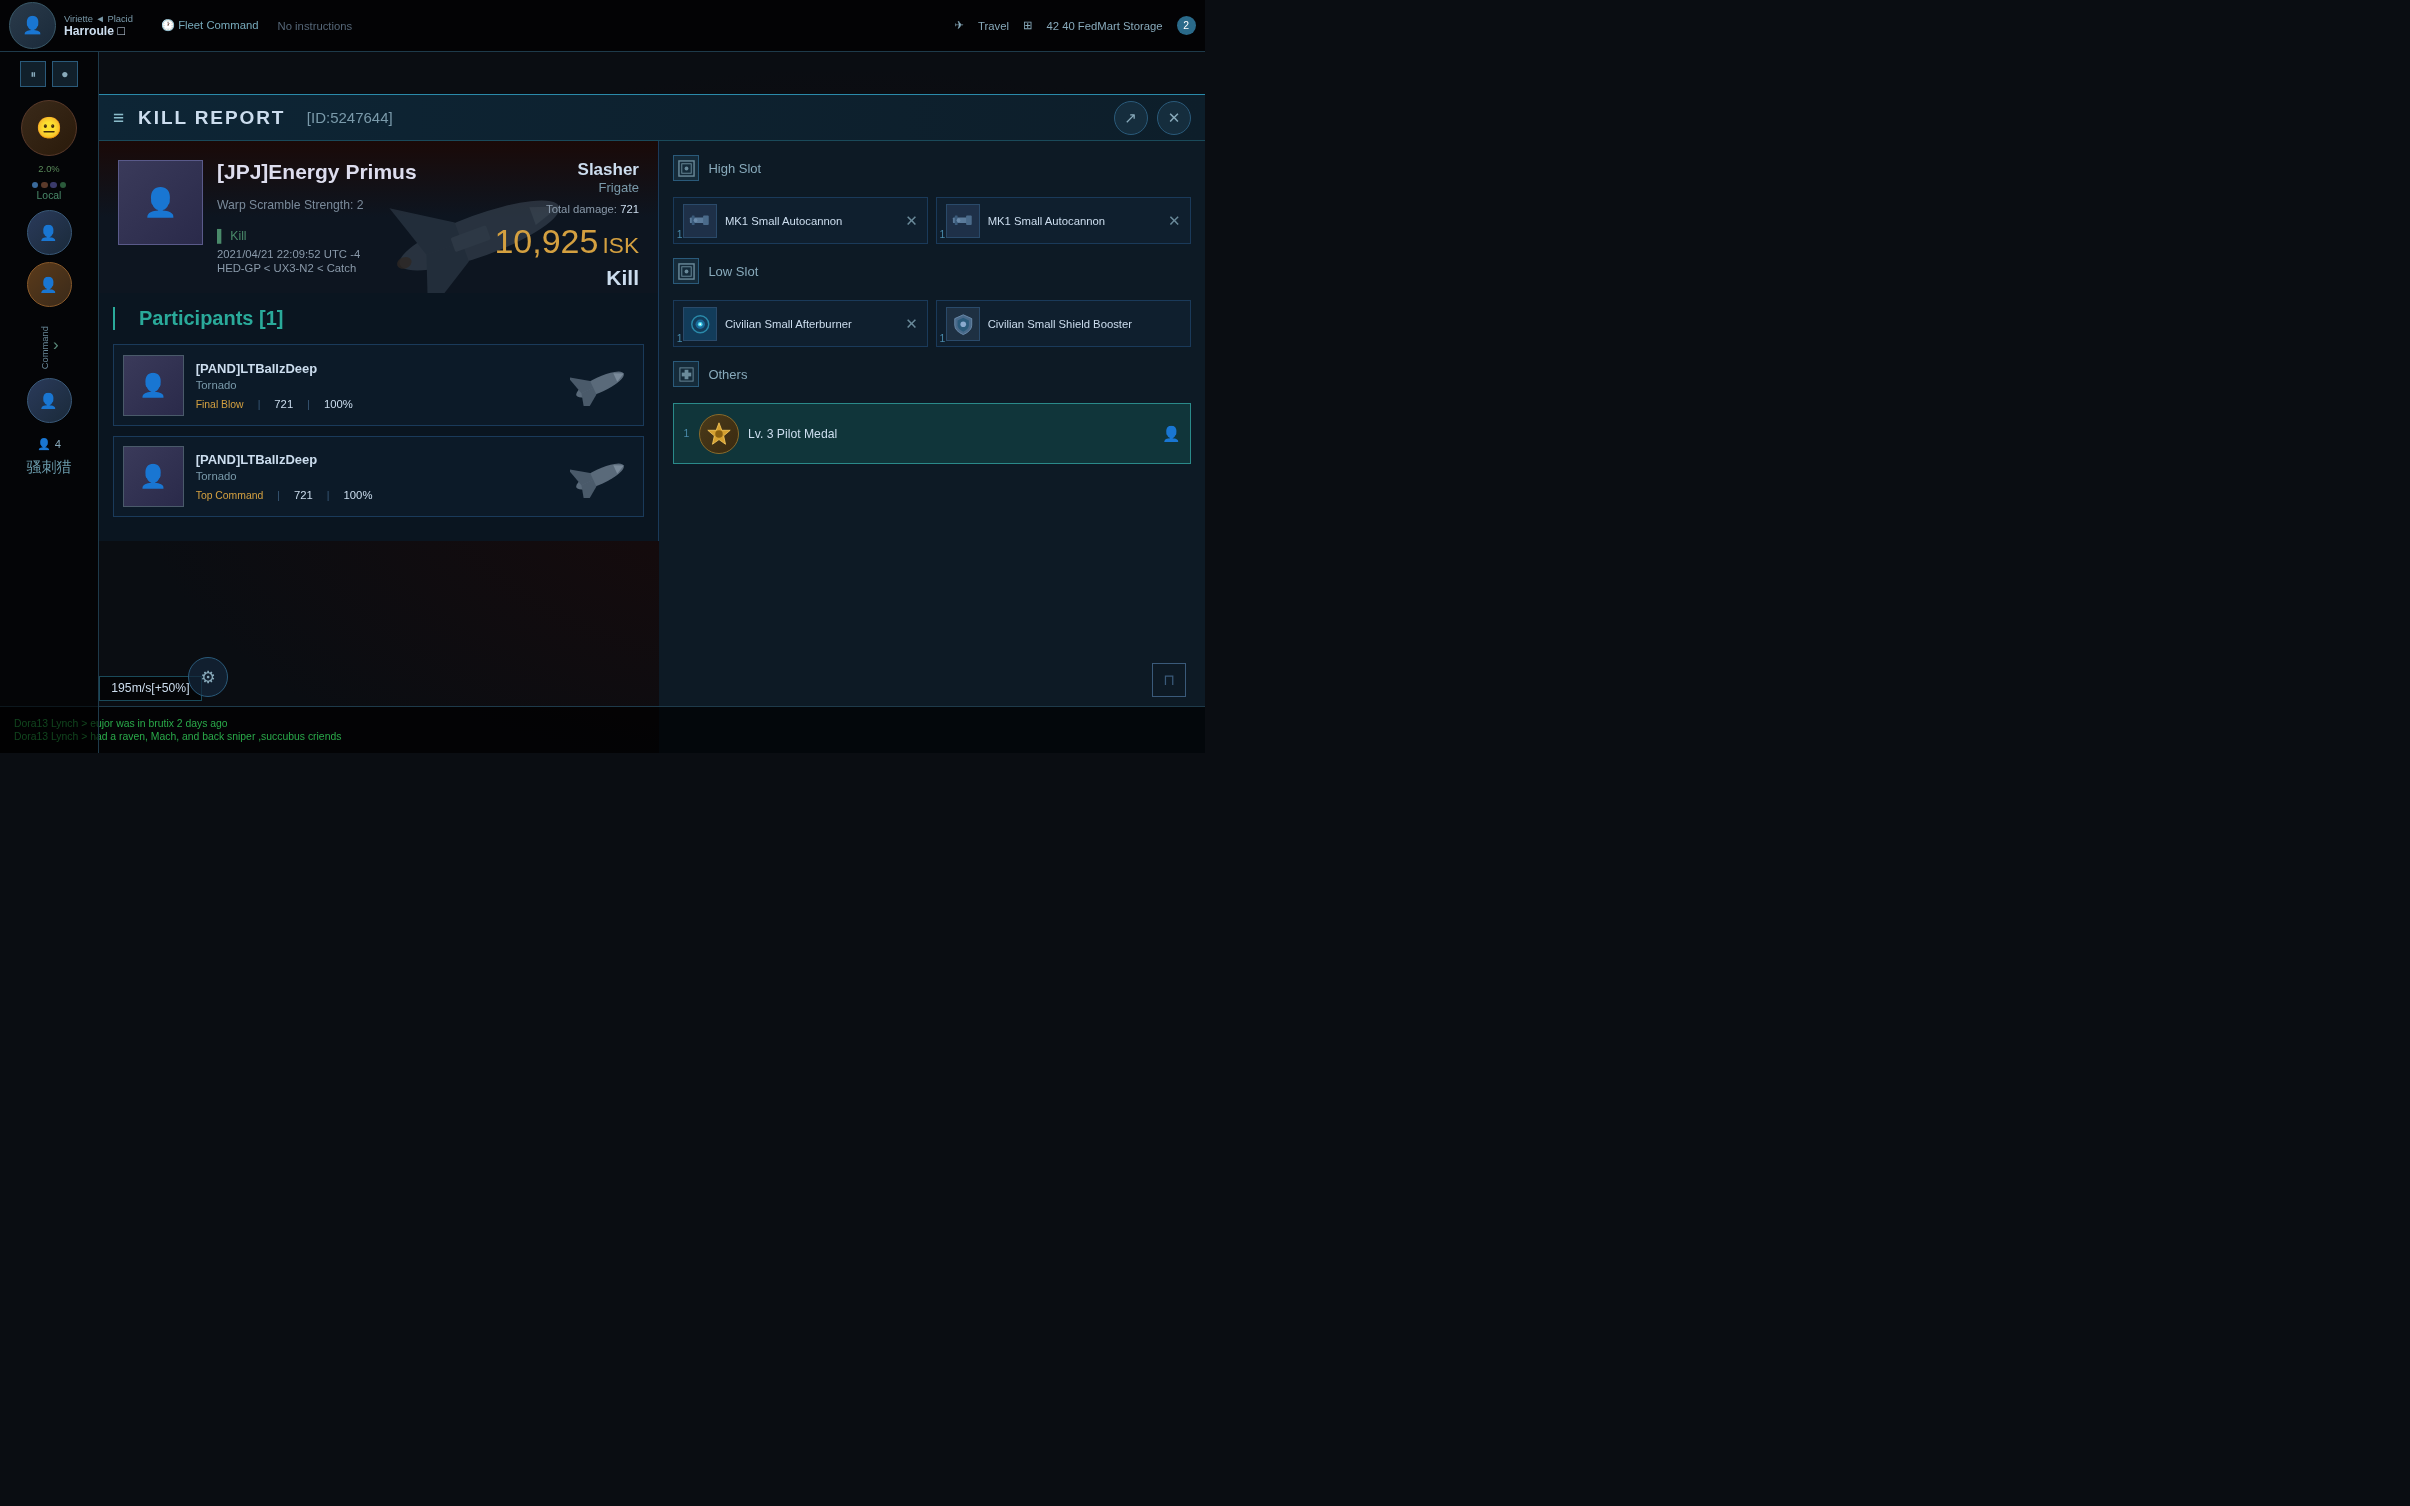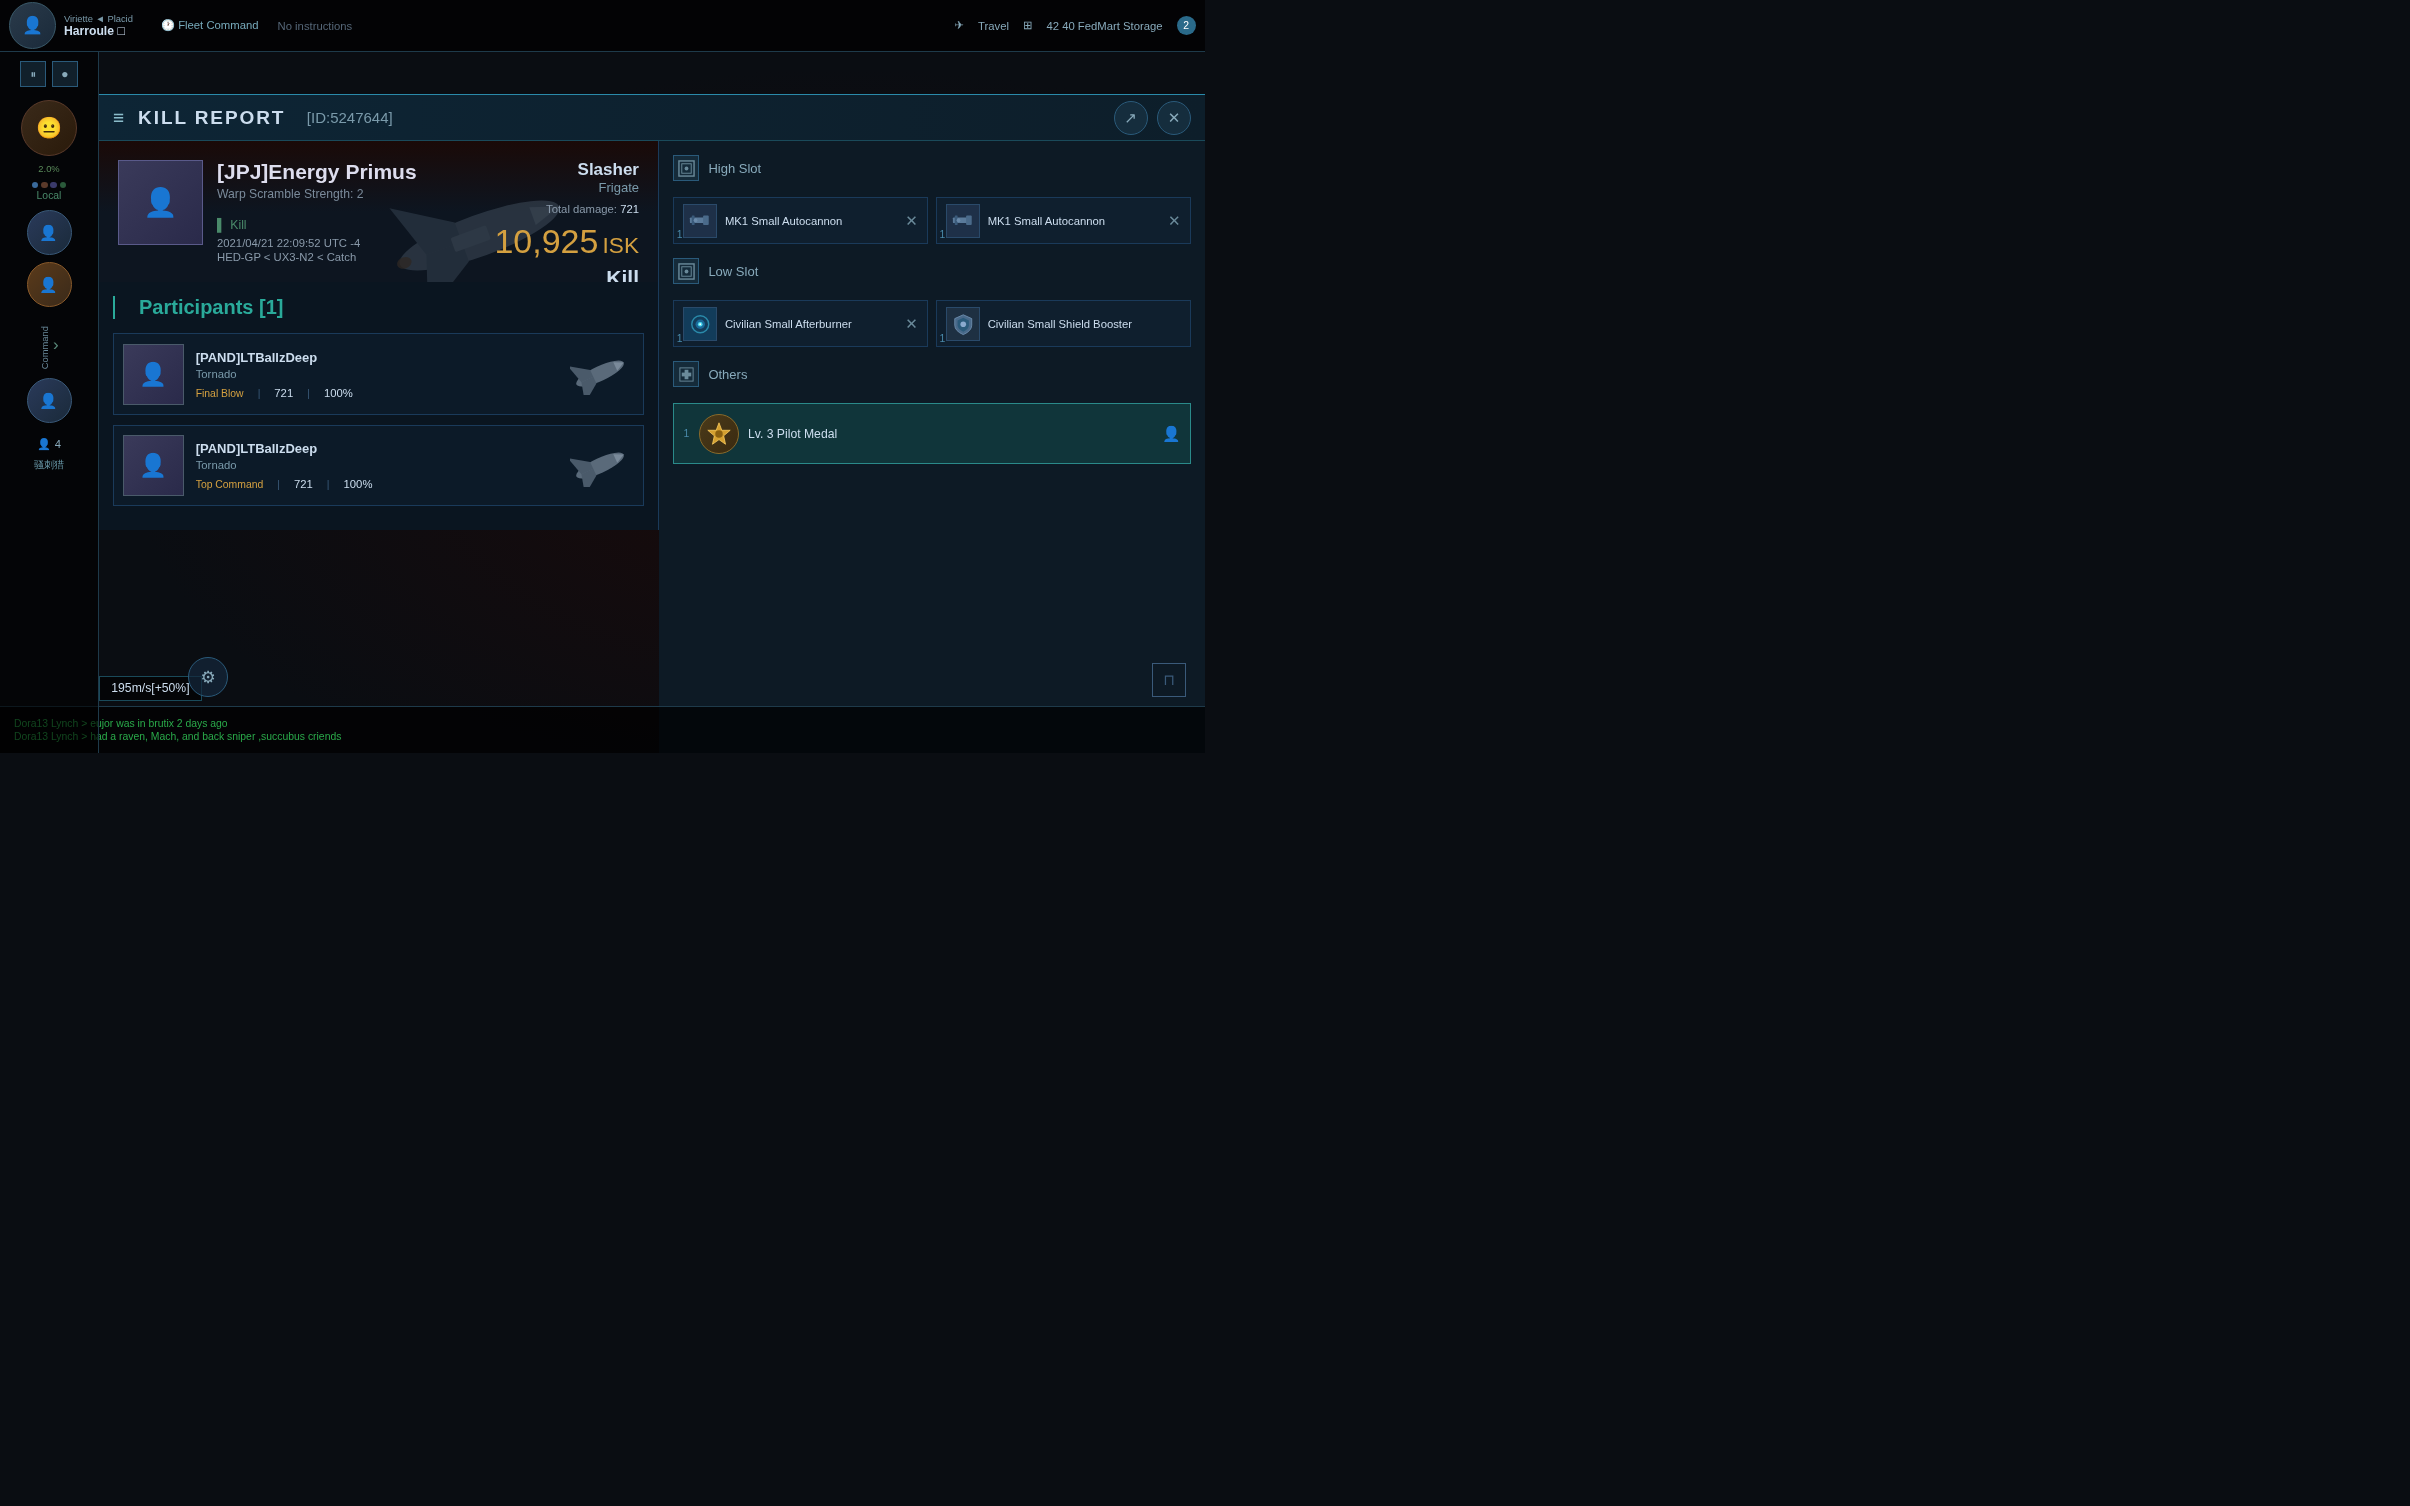--- a/index.html
+++ b/index.html
@@ -246,21 +246,21 @@
       align-items: center;
       justify-content: center;
       font-size: 28px;
       color: #aab;
     }
 
     .victim-name {
       color: #dde;
       font-size: 21px;
       font-weight: bold;
-      margin-bottom: 3px;
+      margin-bottom: 14px;
     }
 
     .victim-sub {
       color: #7a8a9a;
       font-size: 12.2px;
       margin-bottom: 14px;
     }
 
     .kill-badge {
       display: inline-flex;
@@ -674,21 +674,21 @@
     <div class="command-label">Command</div>
     <div style="color:#5a8a7a;font-size:17px;cursor:pointer;">›</div>
   </div>
 
   <div class="sidebar-mini-avatar">👤</div>
 
   <div style="display:flex;align-items:center;gap:3.8px;color:#8ab;font-size:11.3px;margin-top:4.7px;">
     <span>👤</span>
     <span>4</span>
   </div>
-  <div style="color:#6a9aaa;font-size:10px;text-align:center;">骚刺猎</div>
+  <div style="color:#6a9aaa;font-size:15px;text-align:center;">骚刺猎</div>
 </div>
 
 <div class="kill-report">
 
   <div class="kill-report-header">
     <div class="menu-icon">≡</div>
     <span class="kill-report-title">KILL REPORT</span>
     <span class="kill-report-id" style="margin-left:7.5px;">[ID:5247644]</span>
     <div class="header-actions">
       <div class="header-btn">↗</div>

